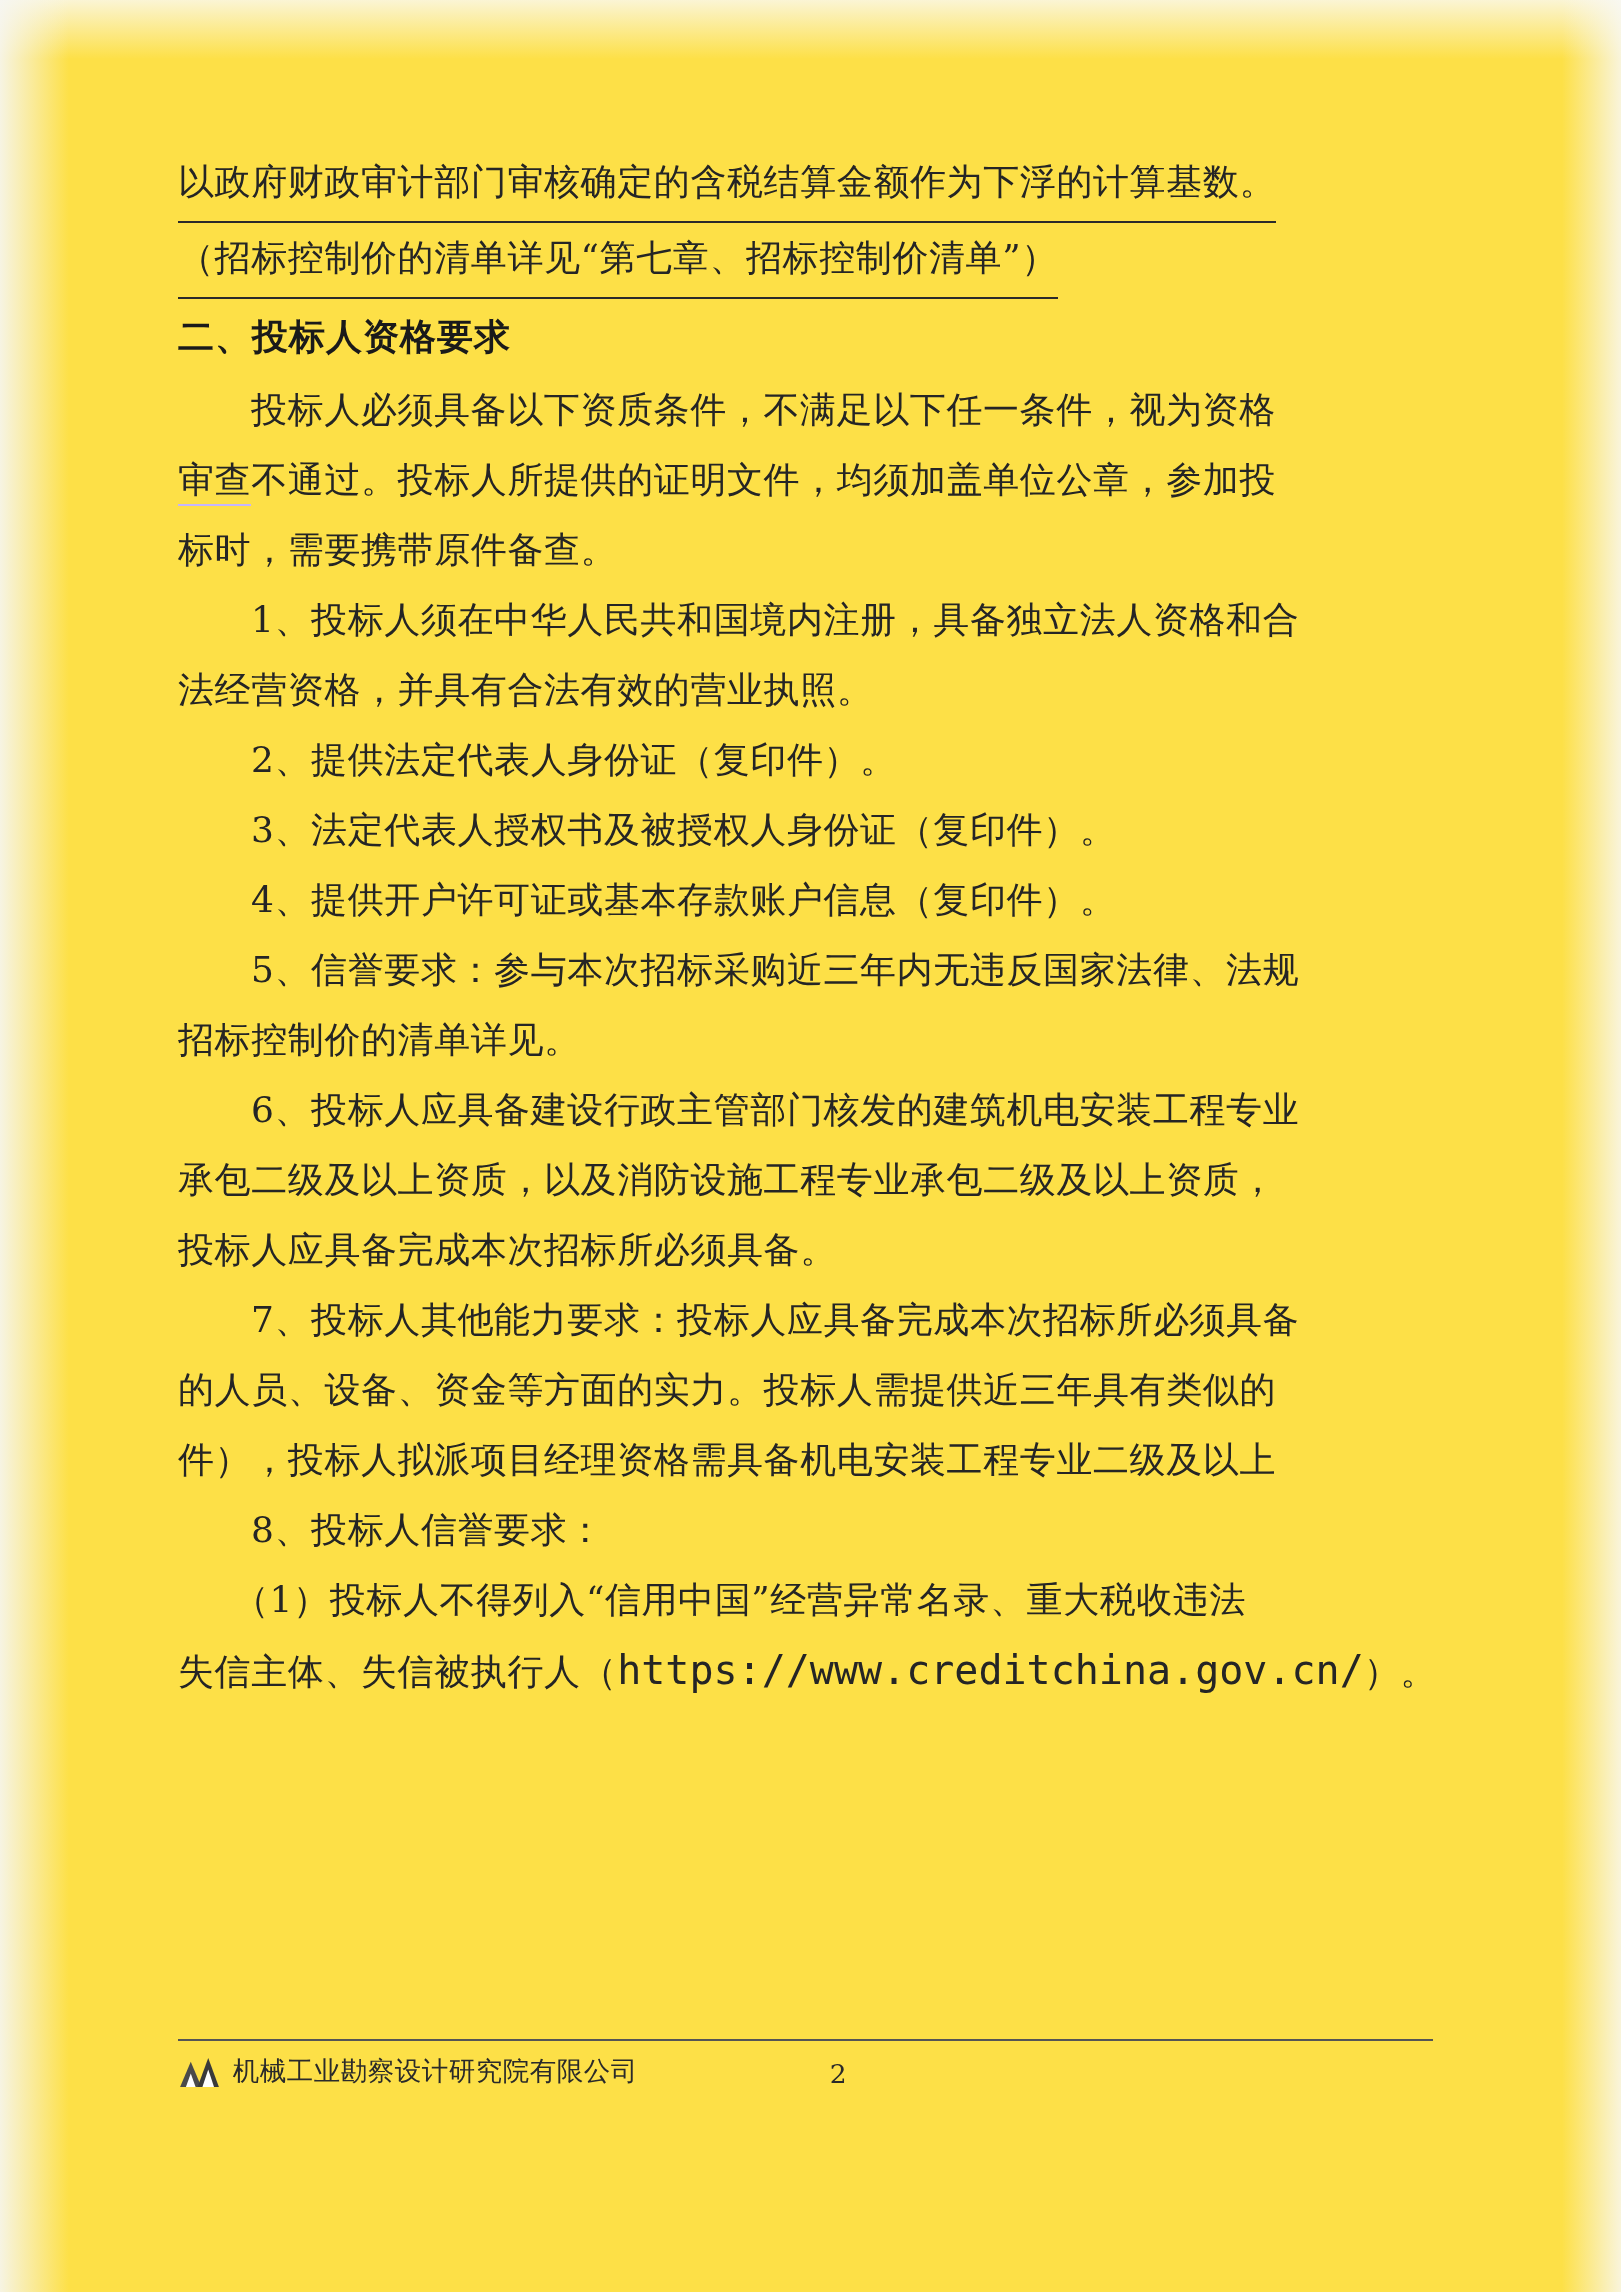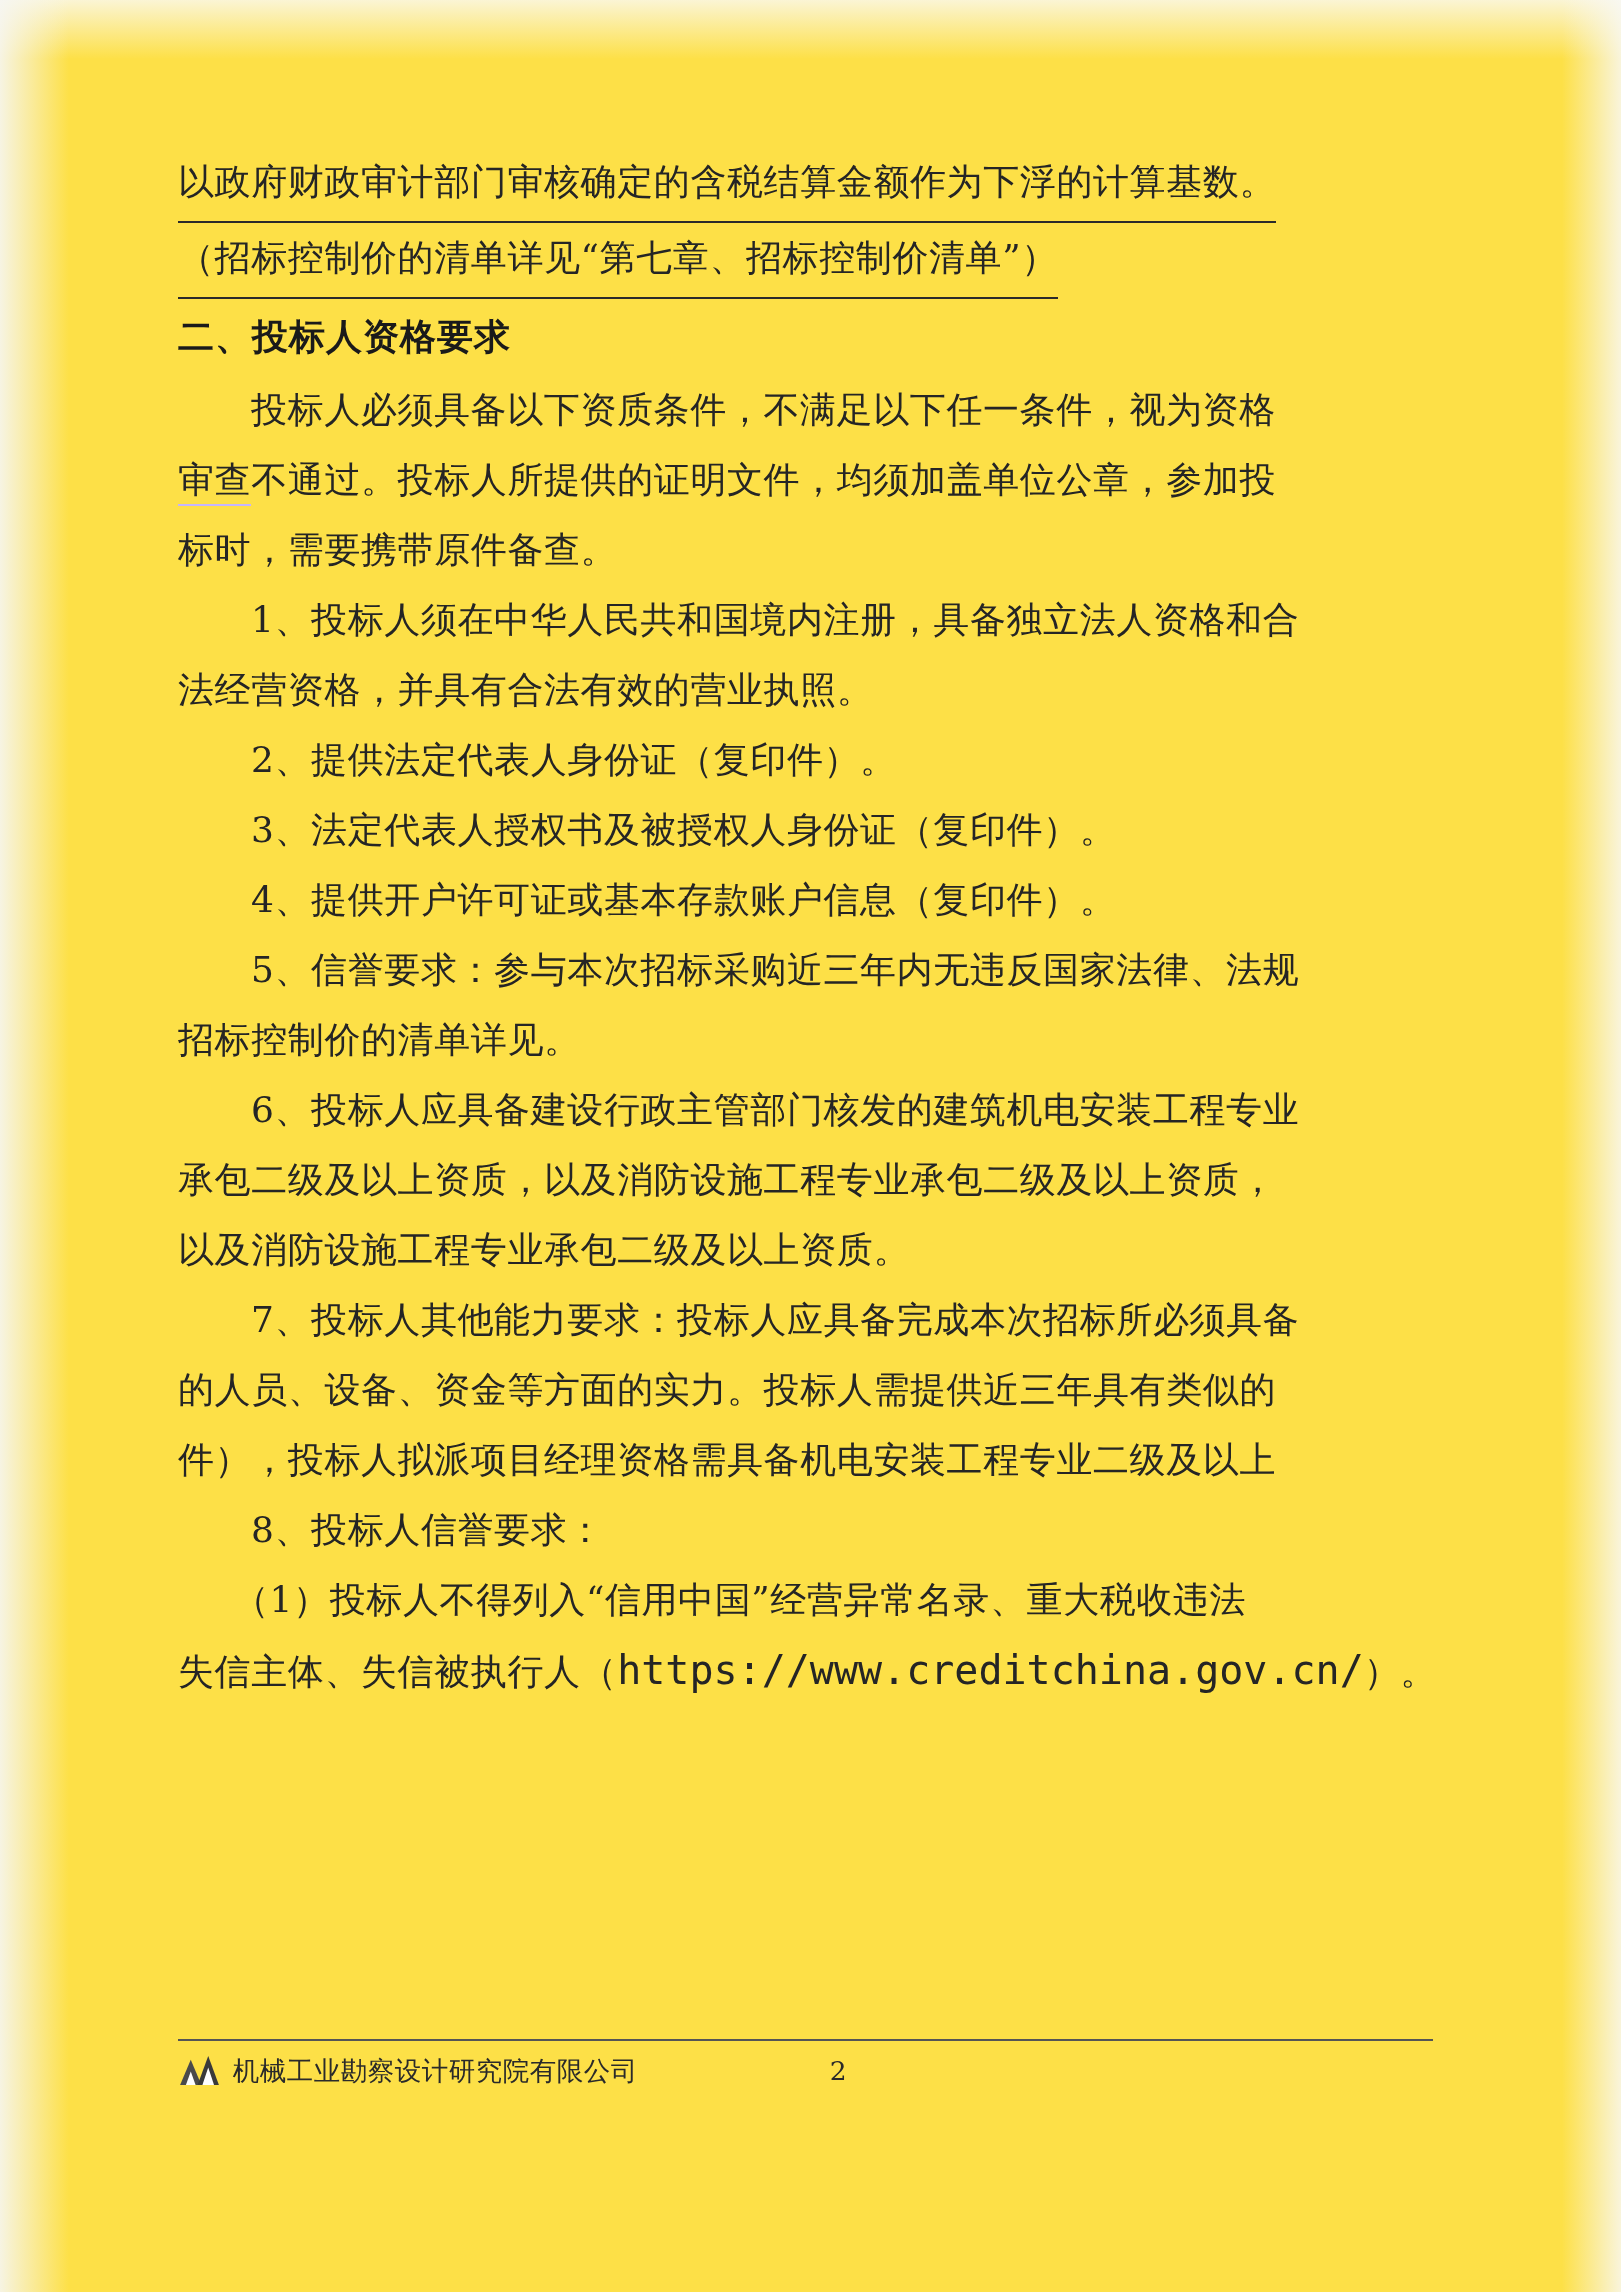--- a/index.html
+++ b/index.html
@@ -77,21 +77,21 @@
     top: 2039px;
     width: 1255px;
   }
   .footer-rule {
     width: 100%;
     height: 0;
     border-top: 2px solid #555;
   }
   .footer-row {
     display: flex;
-    align-items: center;
+    align-items: flex-end;
     margin-top: 11.8px;
   }
   .footer-logo {
     width: 43px;
     height: 33px;
     margin-right: 11.8px;
     flex: 0 0 auto;
   }
   .footer-company {
     font-family: "DejaVu Sans", "Liberation Sans", sans-serif;
@@ -148,21 +148,21 @@
 
     <div class="line indent1">
       <span class="num">5、</span><span>信誉要求：参与本次招标采购近三年内无违反国家法律、法规</span>
     </div>
     <div class="line">招标控制价的清单详见。</div>
 
     <div class="line indent1">
       <span class="num">6、</span><span>投标人应具备建设行政主管部门核发的建筑机电安装工程专业</span>
     </div>
     <div class="line">承包二级及以上资质，以及消防设施工程专业承包二级及以上资质，</div>
-    <div class="line">以及消防设施工程专业承包二级及以上资质。</div>
+    <div class="line">投标人应具备完成本次招标所必须具备。</div>
 
     <div class="line indent1">
       <span class="num">7、</span><span>投标人其他能力要求：投标人应具备完成本次招标所必须具备</span>
     </div>
     <div class="line">的人员、设备、资金等方面的实力。投标人需提供近三年具有类似的</div>
     <div class="line">件），投标人拟派项目经理资格需具备机电安装工程专业二级及以上</div>
 
     <div class="line indent1">
       <span class="num">8、</span><span>投标人信誉要求：</span>
     </div>

